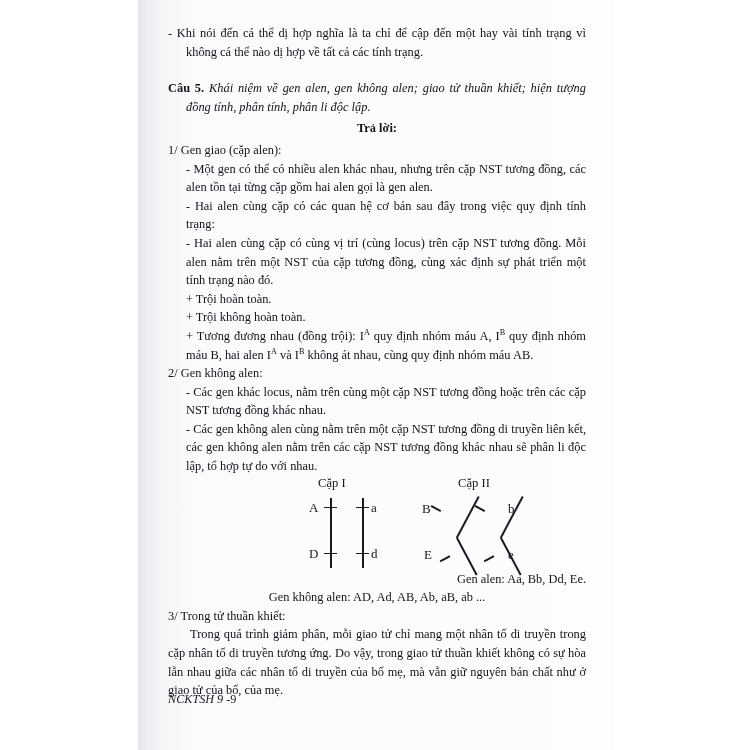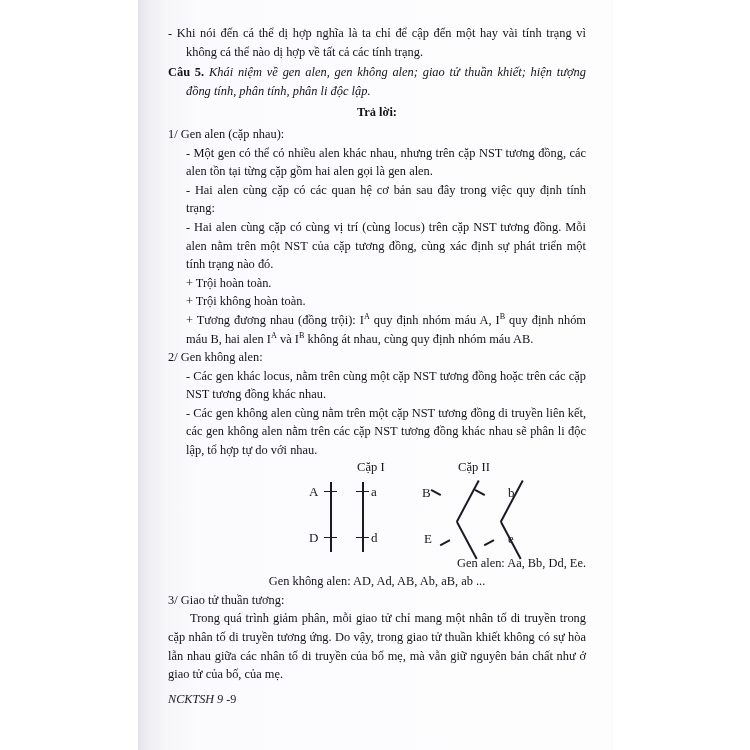--- a/index.html
+++ b/index.html
@@ -85,49 +85,49 @@
 <div id="sheet">
 
   <div class="page-surface"></div>
 
   <div class="text-col">
 
     <div style="height:24px"></div>
 
     <p class="para hang">- Khi nói đến cá thể dị hợp nghĩa là ta chỉ để cập đến một hay vài tính trạng vì không cá thể nào dị hợp về tất cả các tính trạng.</p>
 
-    <p class="para hang" style="margin-top:2px;">
+    <p class="para hang" style="margin-top:18px;">
       <span class="bd">Câu 5.</span><span> </span><span class="it">Khái niệm về gen alen, gen không alen; giao tử thuần khiết; hiện tượng đồng tính, phân tính, phân li độc lập.</span>
     </p>
 
     <p class="para ctr bd" style="margin-top:3px;">Trả lời:</p>
 
     <p class="para flush" style="margin-top:3px;">
-      <span>1/</span><span> </span><span>Gen alen (cặp nhau):</span>
+      <span>1/</span><span> </span><span>Gen giao (cặp alen):</span>
     </p>
 
     <p class="para hang" style="padding-left:18px;text-indent:0;">- Một gen có thể có nhiều alen khác nhau, nhưng trên cặp NST tương đồng, các alen tồn tại từng cặp gồm hai alen gọi là gen alen.</p>
     <p class="para hang" style="padding-left:18px;text-indent:0;">- Hai alen cùng cặp có các quan hệ cơ bản sau đây trong việc quy định tính trạng:</p>
     <p class="para hang" style="padding-left:18px;text-indent:0;">- Hai alen cùng cặp có cùng vị trí (cùng locus) trên cặp NST tương đồng. Mỗi alen nằm trên một NST của cặp tương đồng, cùng xác định sự phát triển một tính trạng nào đó.</p>
     <p class="para" style="padding-left:18px;">+ Trội hoàn toàn.</p>
     <p class="para" style="padding-left:18px;">+ Trội không hoàn toàn.</p>
 
     <p class="para" style="padding-left:18px;text-indent:0;">
       <span>+ Tương đương nhau (đồng trội): I</span><sup>A</sup><span> quy định nhóm máu A, I</span><sup>B</sup><span> quy định nhóm máu B, hai alen I</span><sup>A</sup><span> và I</span><sup>B</sup><span> không át nhau, cùng quy định nhóm máu AB.</span>
     </p>
 
     <p class="para flush">
       <span>2/</span><span> </span><span>Gen không alen:</span>
     </p>
     <p class="para" style="padding-left:18px;text-indent:0;">- Các gen khác locus, nằm trên cùng một cặp NST tương đồng hoặc trên các cặp NST tương đồng khác nhau.</p>
     <p class="para" style="padding-left:18px;text-indent:0;">- Các gen không alen cùng nằm trên một cặp NST tương đồng di truyền liên kết, các gen không alen nằm trên các cặp NST tương đồng khác nhau sẽ phân li độc lập, tổ hợp tự do với nhau.</p>
 
     <div class="diagram">
 
-      <div class="dg-label" style="left:150px;top:-2px;margin-left:39px;">Cặp I</div>
+      <div class="dg-label" style="left:150px;top:-2px;">Cặp I</div>
 
       <div class="dg-label" style="left:290px;top:-2px;">Cặp II</div>
 
       <div class="chrom-line v-rod" style="left:162px;top:22px;height:70px;"></div>
 
       <div class="chrom-line v-rod" style="left:194px;top:22px;height:70px;"></div>
 
       <div class="chrom-line tick" style="left:156px;top:31px;width:13px;"></div>
       <div class="chrom-line tick" style="left:188px;top:31px;width:13px;"></div>
 
@@ -153,21 +153,21 @@
       <div class="letter" style="left:254px;top:24px;">B</div>
       <div class="letter" style="left:340px;top:24px;">b</div>
       <div class="letter" style="left:256px;top:70px;">E</div>
       <div class="letter" style="left:340px;top:70px;">e</div>
     </div>
 
     <p class="para flush" style="text-align:right;margin-top:-2px;">Gen alen: Aa, Bb, Dd, Ee.</p>
     <p class="para flush" style="text-align:center;">Gen không alen: AD, Ad, AB, Ab, aB, ab ...</p>
 
     <p class="para flush">
-      <span>3/</span><span> </span><span>Giao tử thuần tương:</span>
+      <span>3/</span><span> </span><span>Trong tử thuần khiết:</span>
     </p>
     <p class="para ind" style="text-indent:22px;">Trong quá trình giảm phân, mỗi giao tử chỉ mang một nhân tố di truyền trong cặp nhân tố di truyền tương ứng. Do vậy, trong giao tử thuần khiết không có sự hòa lẫn nhau giữa các nhân tố di truyền của bố mẹ, mà vẫn giữ nguyên bản chất như ở giao tử của bố, của mẹ.</p>
 
   </div>
 
   <div class="footer">
     <span class="fl">NCKTSH 9 -</span>
     <span class="fr">9</span>
   </div>
 

